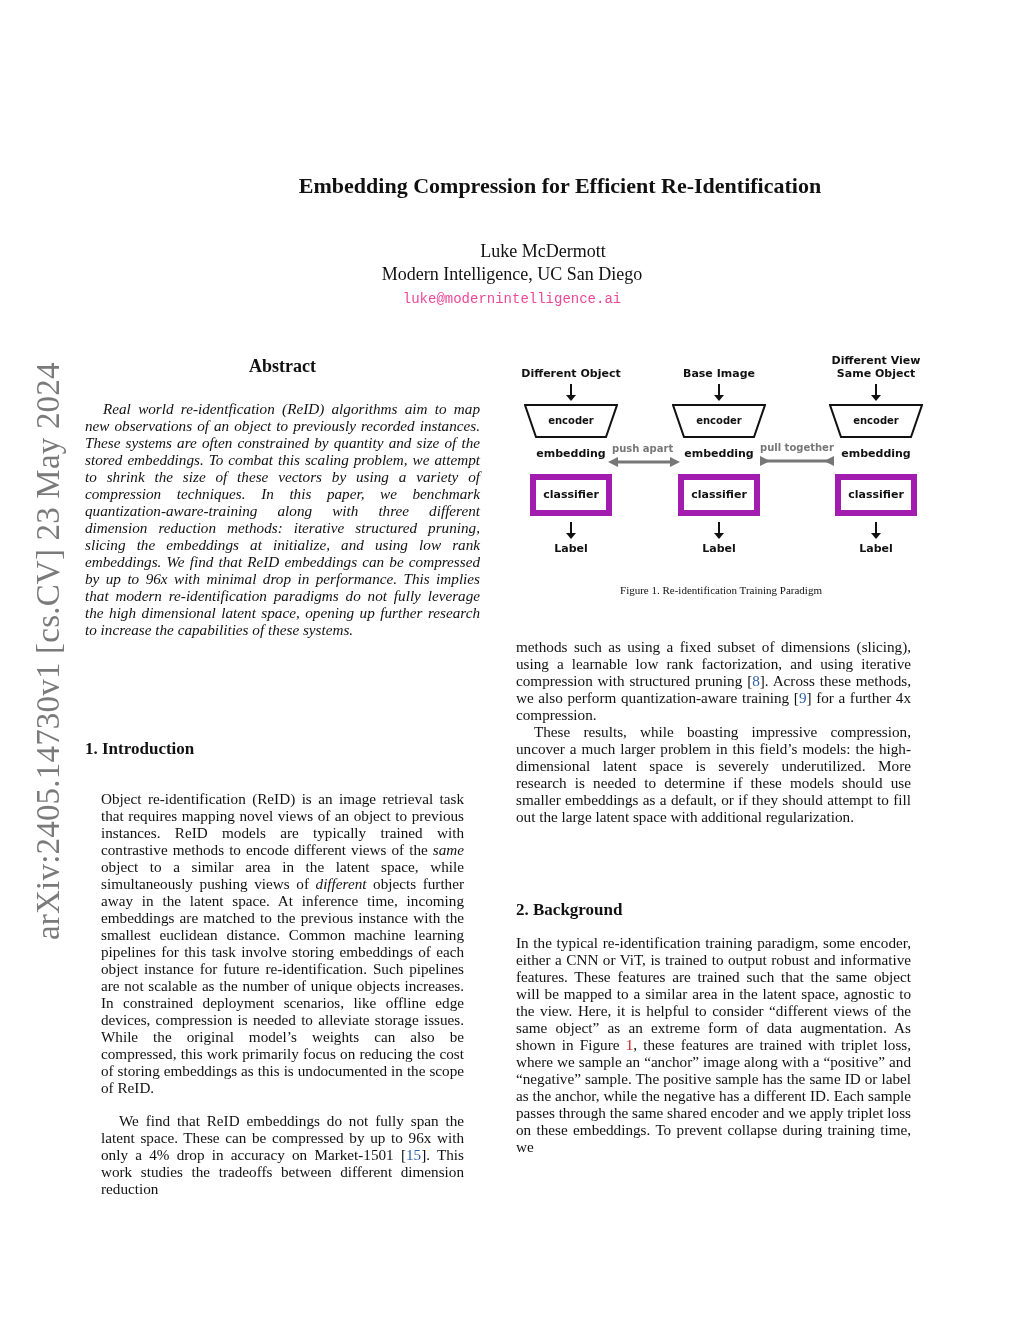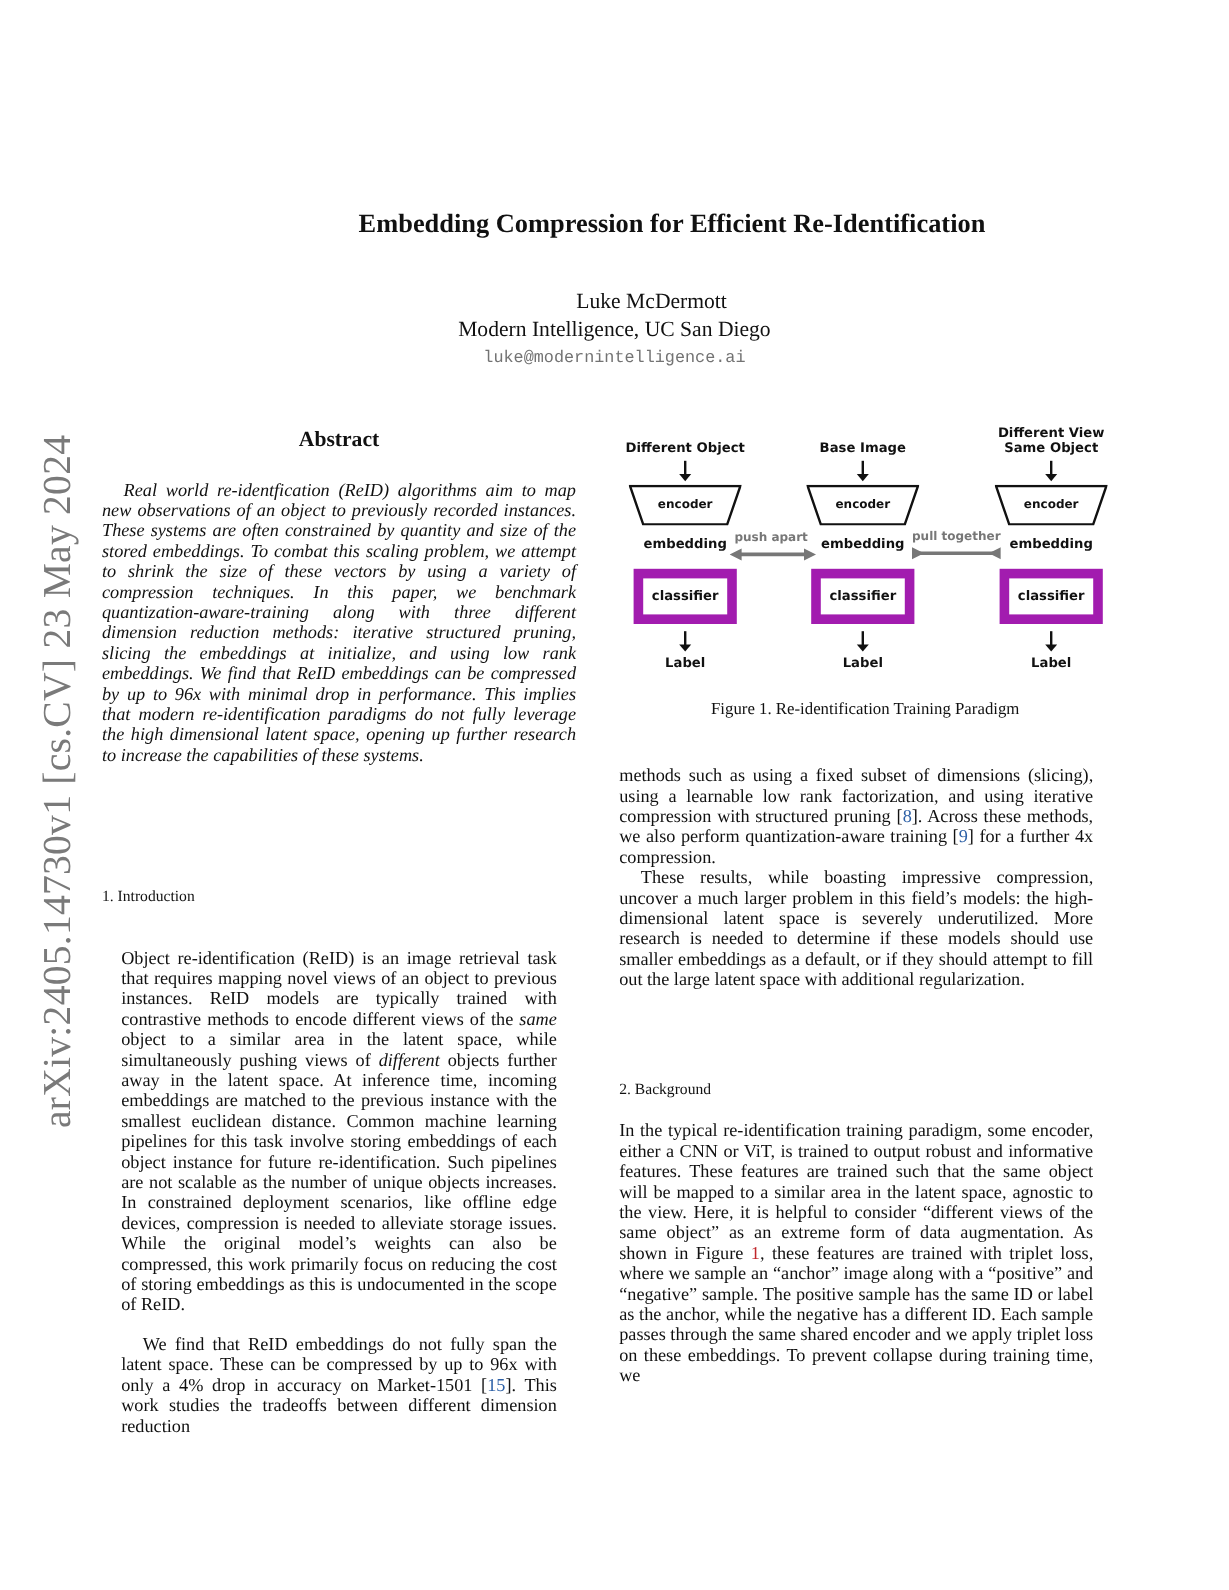--- a/index.html
+++ b/index.html
@@ -10,31 +10,31 @@
   .sidebar-stamp span {
     position: absolute; left: 0; top: 600px; transform-origin: 0 0; transform: rotate(-90deg);
     white-space: nowrap; font-size: 33px; color: #7a7a7a; font-family: "Liberation Serif", serif; letter-spacing: 0.2px;
   }
   .title {
     position: absolute; top: 173px; left: 0; width: 1024px; text-align: center;
     font-size: 22px; font-weight: bold; margin-left: 48px;
   }
   .author { position: absolute; top: 241px; left: 0; width: 1024px; text-align: center; font-size: 18px; margin-left: 31px; }
   .affil { position: absolute; top: 264px; left: 0; width: 1024px; text-align: center; font-size: 18px; }
-  .email { position: absolute; top: 291px; left: 0; width: 1024px; text-align: center; font-size: 14px; font-family: "Liberation Mono", monospace; color: #737373; }
+  .email { position: absolute; top: 291px; left: 0; width: 1024px; text-align: center; font-size: 14px; font-family: "Liberation Mono", monospace; color: #ec4899; }
 
   .col { position: absolute; width: 395px; font-size: 15.2px; line-height: 17px; text-align: justify; }
   .col-left { left: 85px; }
   .col-right { left: 516px; }
 
   .abstract-title { position: absolute; top: 356px; left: 85px; width: 395px; text-align: center; font-size: 18px; font-weight: bold; }
   .abstract-body { top: 400px; font-style: italic; }
   .abstract-body p { margin: 0; text-indent: 18px; }
 
-  .section-heading { position: absolute; font-size: 13px; font-weight: normal; }
+  .section-heading { position: absolute; font-size: 17px; font-weight: bold; }
   .intro-heading { top: 739px; left: 85px; }
   .bg-heading { top: 900px; left: 516px; }
 
   .intro-body { top: 774px; }
   .intro-body p { margin: 16px; }
   .intro-body p + p { text-indent: 18px; }
 
   .right-body-1 { top: 638px; }
   .right-body-1 p { margin: 0; }
   .right-body-1 p + p { text-indent: 18px; }
@@ -50,28 +50,28 @@
   .fig-head { font-size: 11px; font-weight: bold; line-height: 13px; height: 28px; display: flex; align-items: flex-end; justify-content: center; }
   .fig-arrow { width: 2px; height: 12px; background: #111; margin: 4px auto 0; position: relative; }
   .fig-arrow::after { content: ""; position: absolute; left: -4px; bottom: -5px; border-left: 5px solid transparent; border-right: 5px solid transparent; border-top: 6px solid #111; }
   .encoder {
     position: relative; width: 94px; height: 34px; margin: 8px auto 0;
   }
   .encoder svg { position: absolute; left: 0; top: 0; }
   .encoder span { position: relative; display: block; line-height: 34px; font-size: 10px; font-weight: bold; }
   .embedding { margin-top: 8px; font-size: 11px; font-weight: bold; height: 16px; line-height: 16px; }
   .classifier {
-    width: 70px; height: 30px; border: 8px solid #a21caf; margin: 12px auto 0; line-height: 30px; font-size: 11px; font-weight: bold; box-sizing: content-box;
+    width: 70px; height: 30px; border: 6px solid #a21caf; margin: 12px auto 0; line-height: 30px; font-size: 11px; font-weight: bold; box-sizing: content-box;
   }
   .label-text { margin-top: 8px; font-size: 11px; font-weight: bold; }
   .fig-arrow2 { width: 2px; height: 12px; background: #111; margin: 6px auto 0; position: relative; }
   .fig-arrow2::after { content: ""; position: absolute; left: -4px; bottom: -5px; border-left: 5px solid transparent; border-right: 5px solid transparent; border-top: 6px solid #111; }
 
   .rel-label { position: absolute; font-size: 10px; font-weight: bold; color: #777; }
-  .caption { position: absolute; top: 584px; left: 516px; width: 410px; text-align: center; font-size: 14px; }
+  .caption { position: absolute; top: 584px; left: 516px; width: 410px; text-align: center; font-size: 11px; }
 </style>
 </head>
 <body>
 
 <div class="sidebar-stamp">
   <span>arXiv:2405.14730v1  [cs.CV]  23 May 2024</span>
 </div>
 
 <div class="title">Embedding Compression for Efficient Re-Identification</div>
 <div class="author">Luke McDermott</div>

